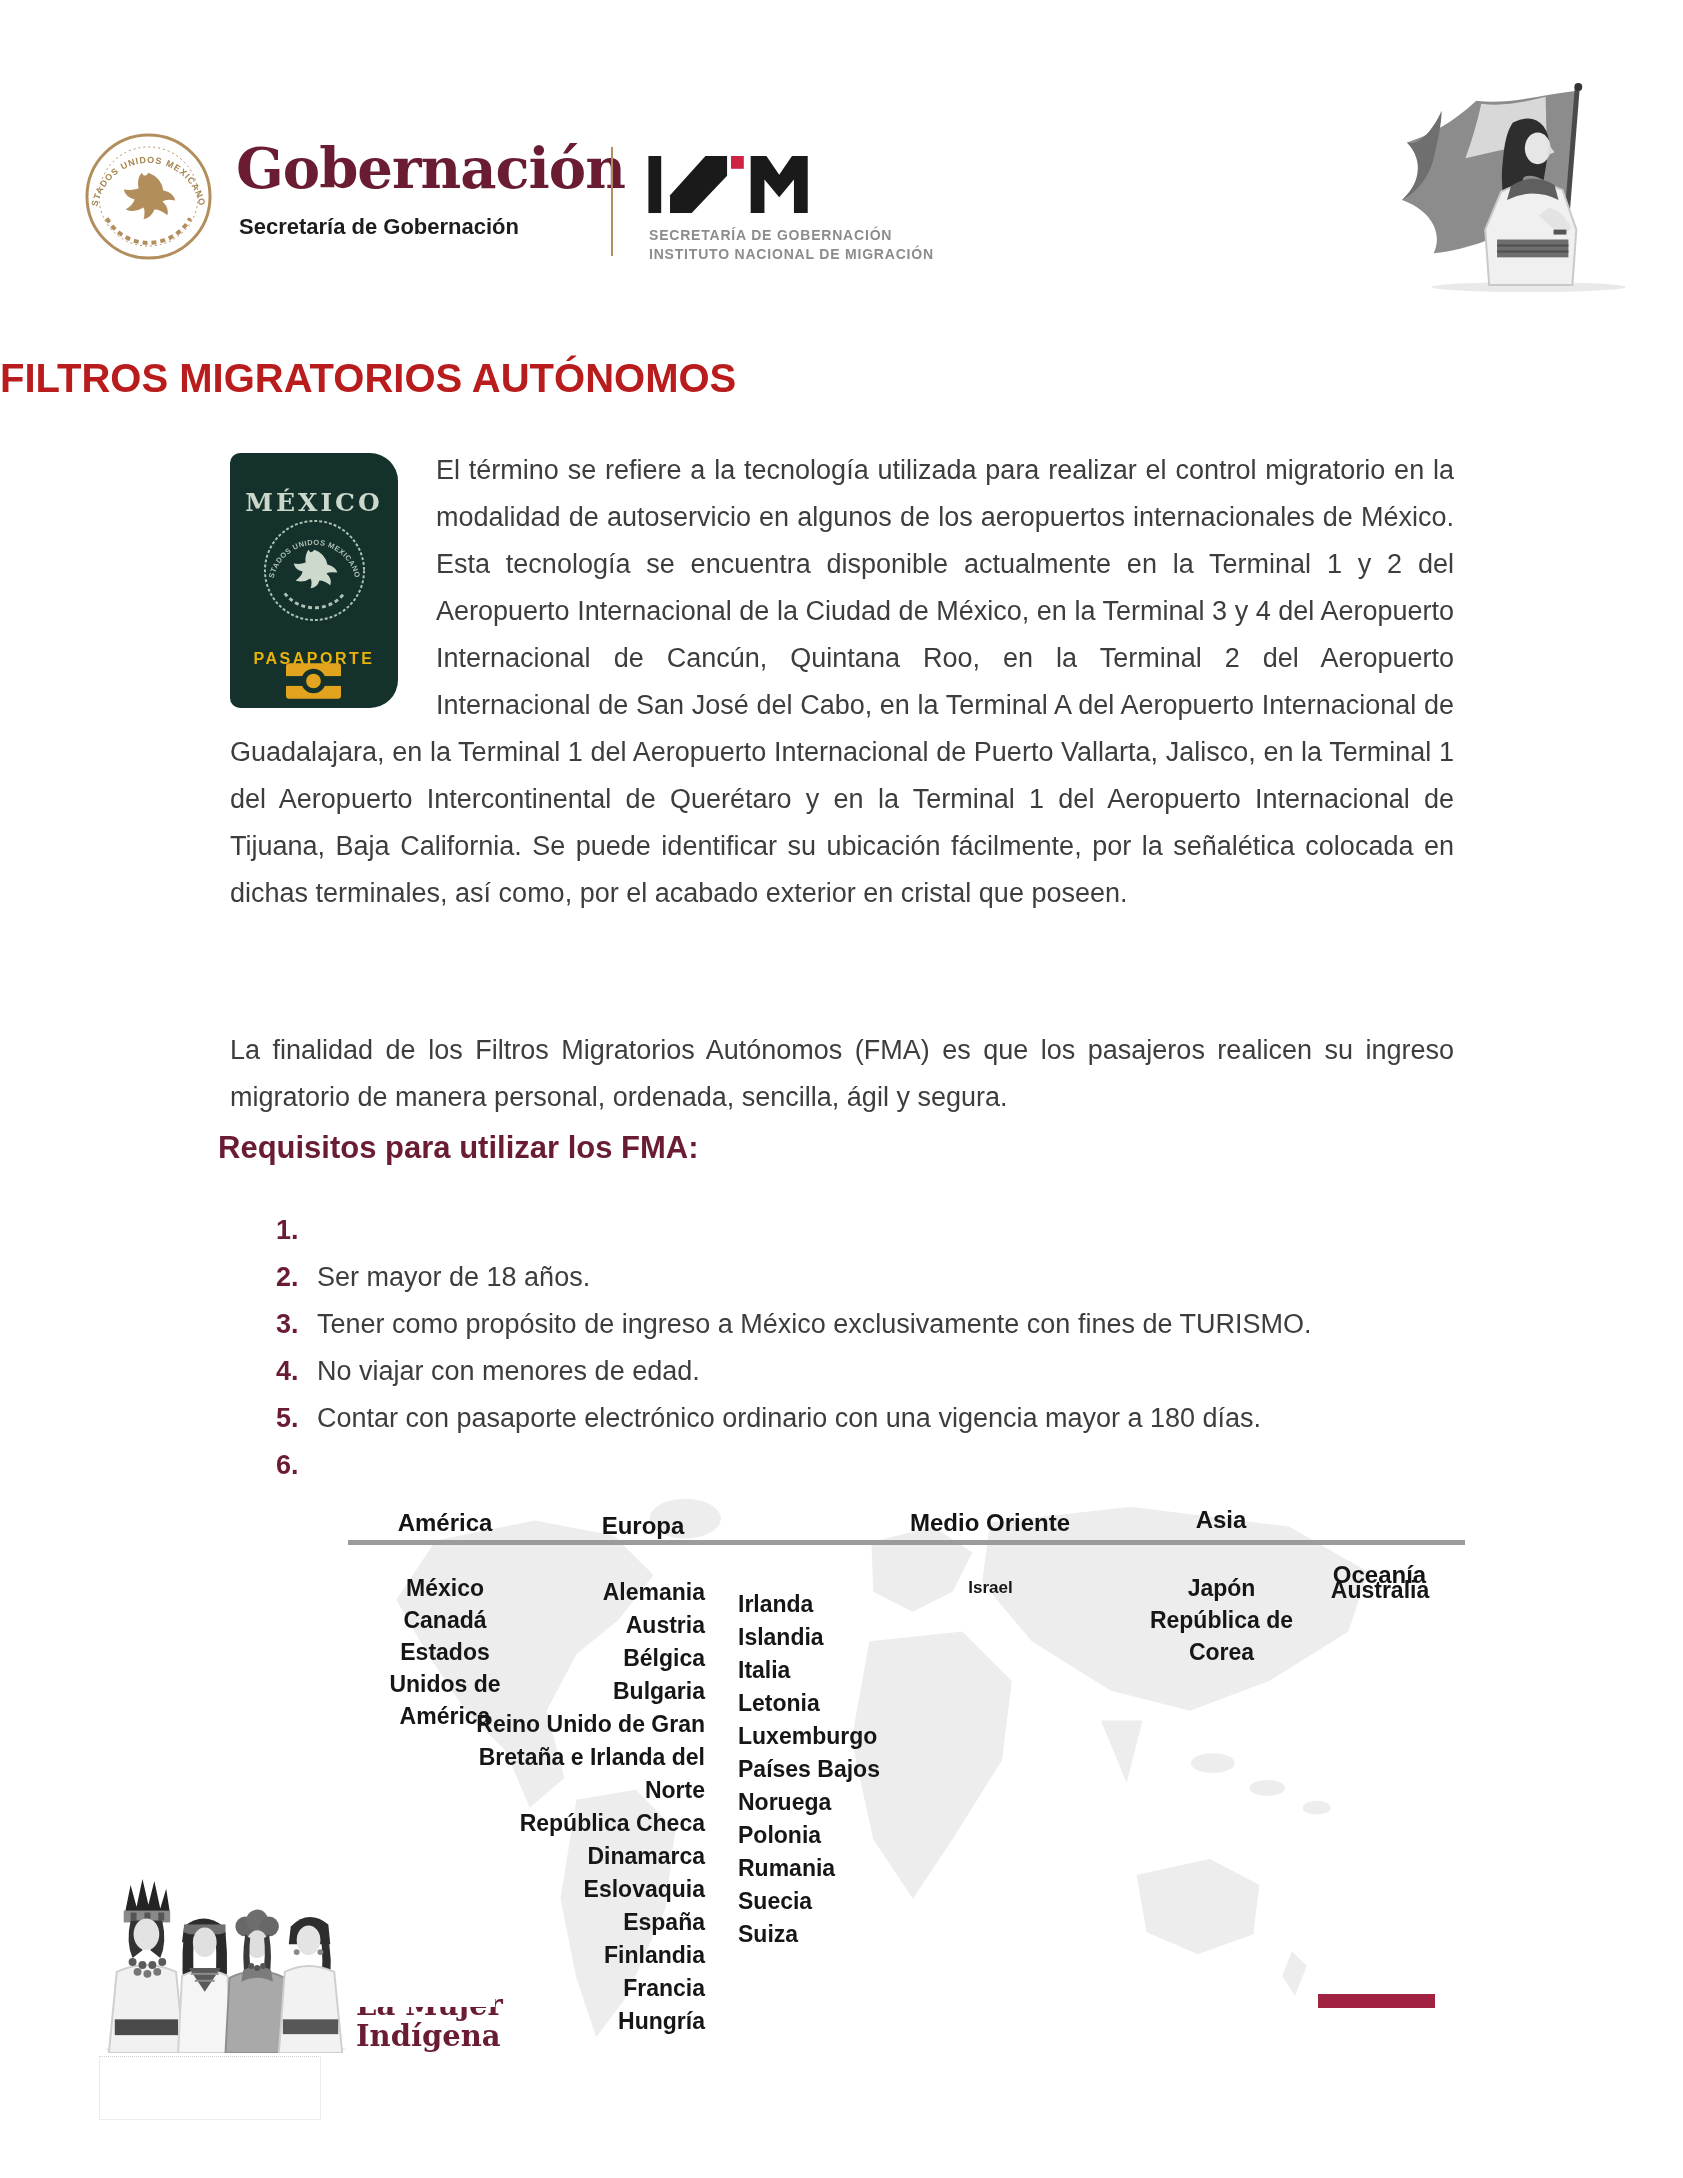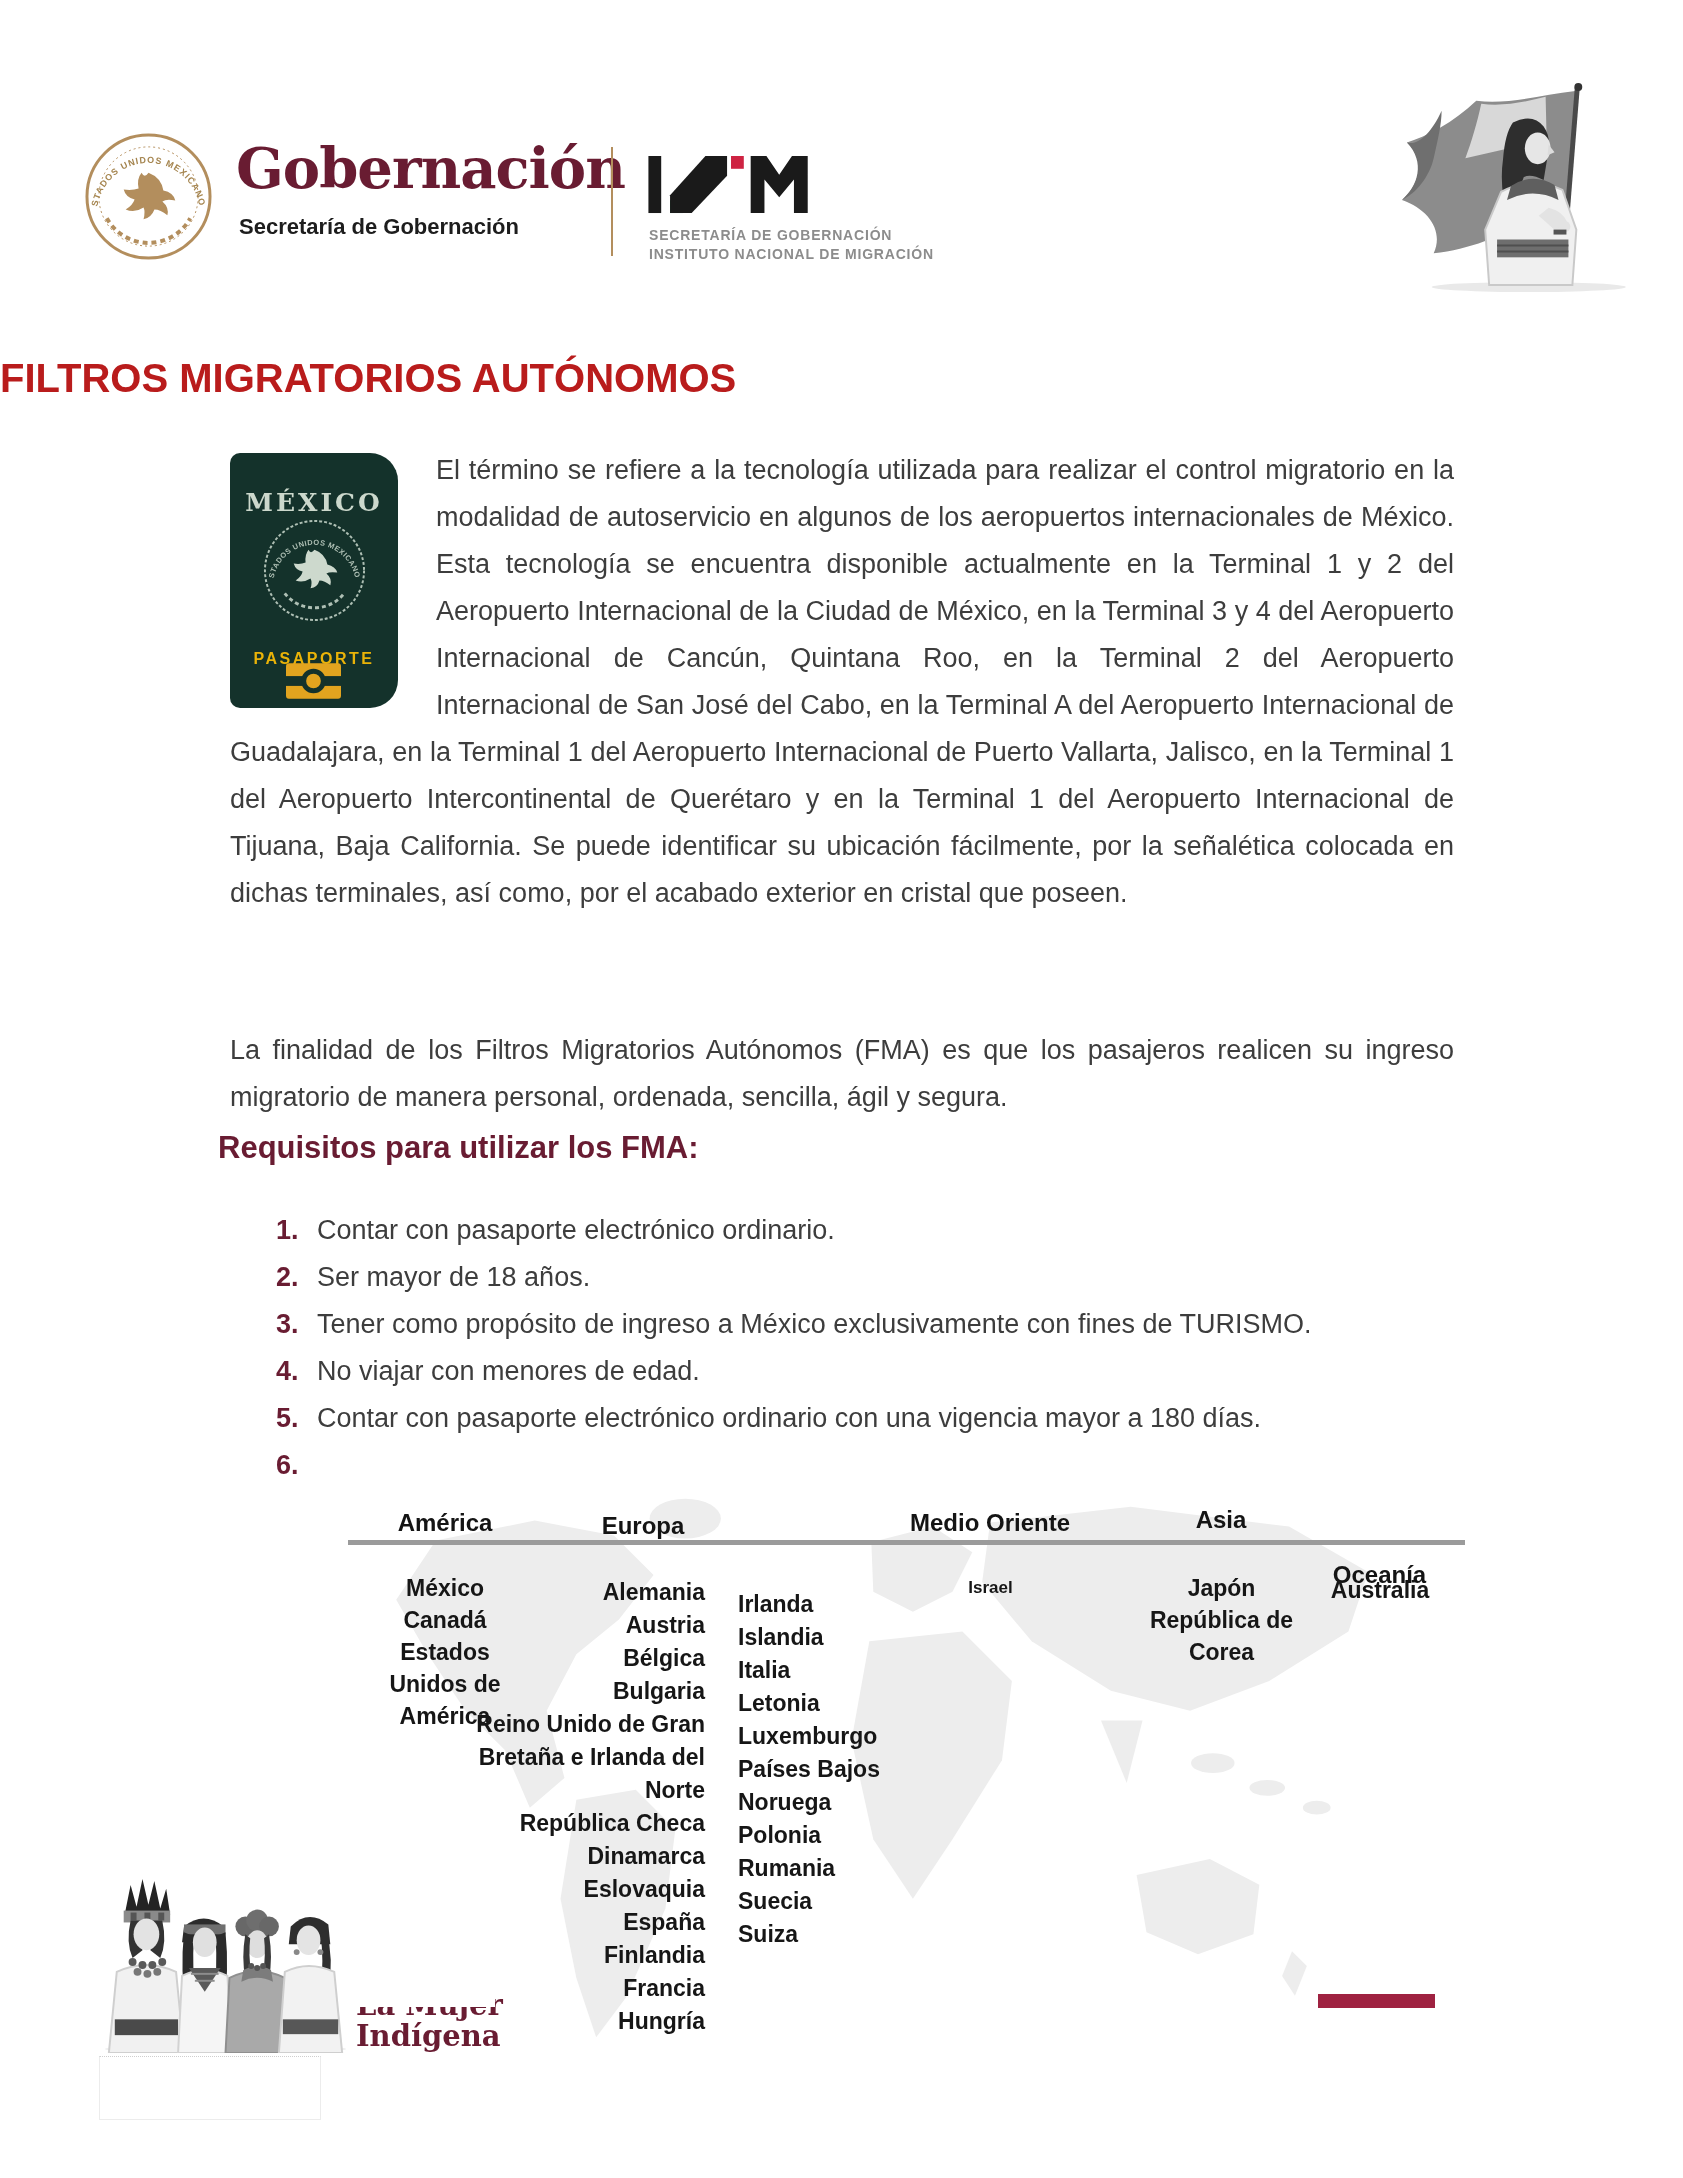--- a/index.html
+++ b/index.html
@@ -185,21 +185,20 @@
       <span>El término se refiere a la tecnología utilizada para realizar el control migratorio en la modalidad de autoservicio en algunos de los aeropuertos internacionales de México. Esta tecnología se encuentra disponible actualmente en la Terminal 1 y 2 del Aeropuerto Internacional de la Ciudad de México, en la Terminal 3 y 4 del Aeropuerto Internacional de Cancún, Quintana Roo, en la Terminal 2 del Aeropuerto Internacional de San José del Cabo, en la Terminal A del Aeropuerto Internacional de Guadalajara, en la Terminal 1 del Aeropuerto Internacional de Puerto Vallarta, Jalisco, en la Terminal 1 del Aeropuerto Intercontinental de Querétaro y en la Terminal 1 del Aeropuerto Internacional de Tijuana, Baja California. Se puede identificar su ubicación fácilmente, por la señalética colocada en dichas terminales, así como, por el acabado exterior en cristal que poseen.</span>
     </div>
 
     <div class="para para-2">La finalidad de los Filtros Migratorios Autónomos (FMA) es que los pasajeros realicen su ingreso migratorio de manera personal, ordenada, sencilla, ágil y segura.</div>
 
     <div class="req-heading">Requisitos para utilizar los FMA:</div>
 
     <div class="req-list">
       <div class="req-item">
         <span class="req-num">1.</span>
-        <span>Contar con pasaporte electrónico ordinario.</span>
       </div>
       <div class="req-item">
         <span class="req-num">2.</span>
         <span>Ser mayor de 18 años.</span>
       </div>
       <div class="req-item">
         <span class="req-num">3.</span>
         <span>Tener como propósito de ingreso a México exclusivamente con fines de TURISMO.</span>
       </div>
       <div class="req-item">

